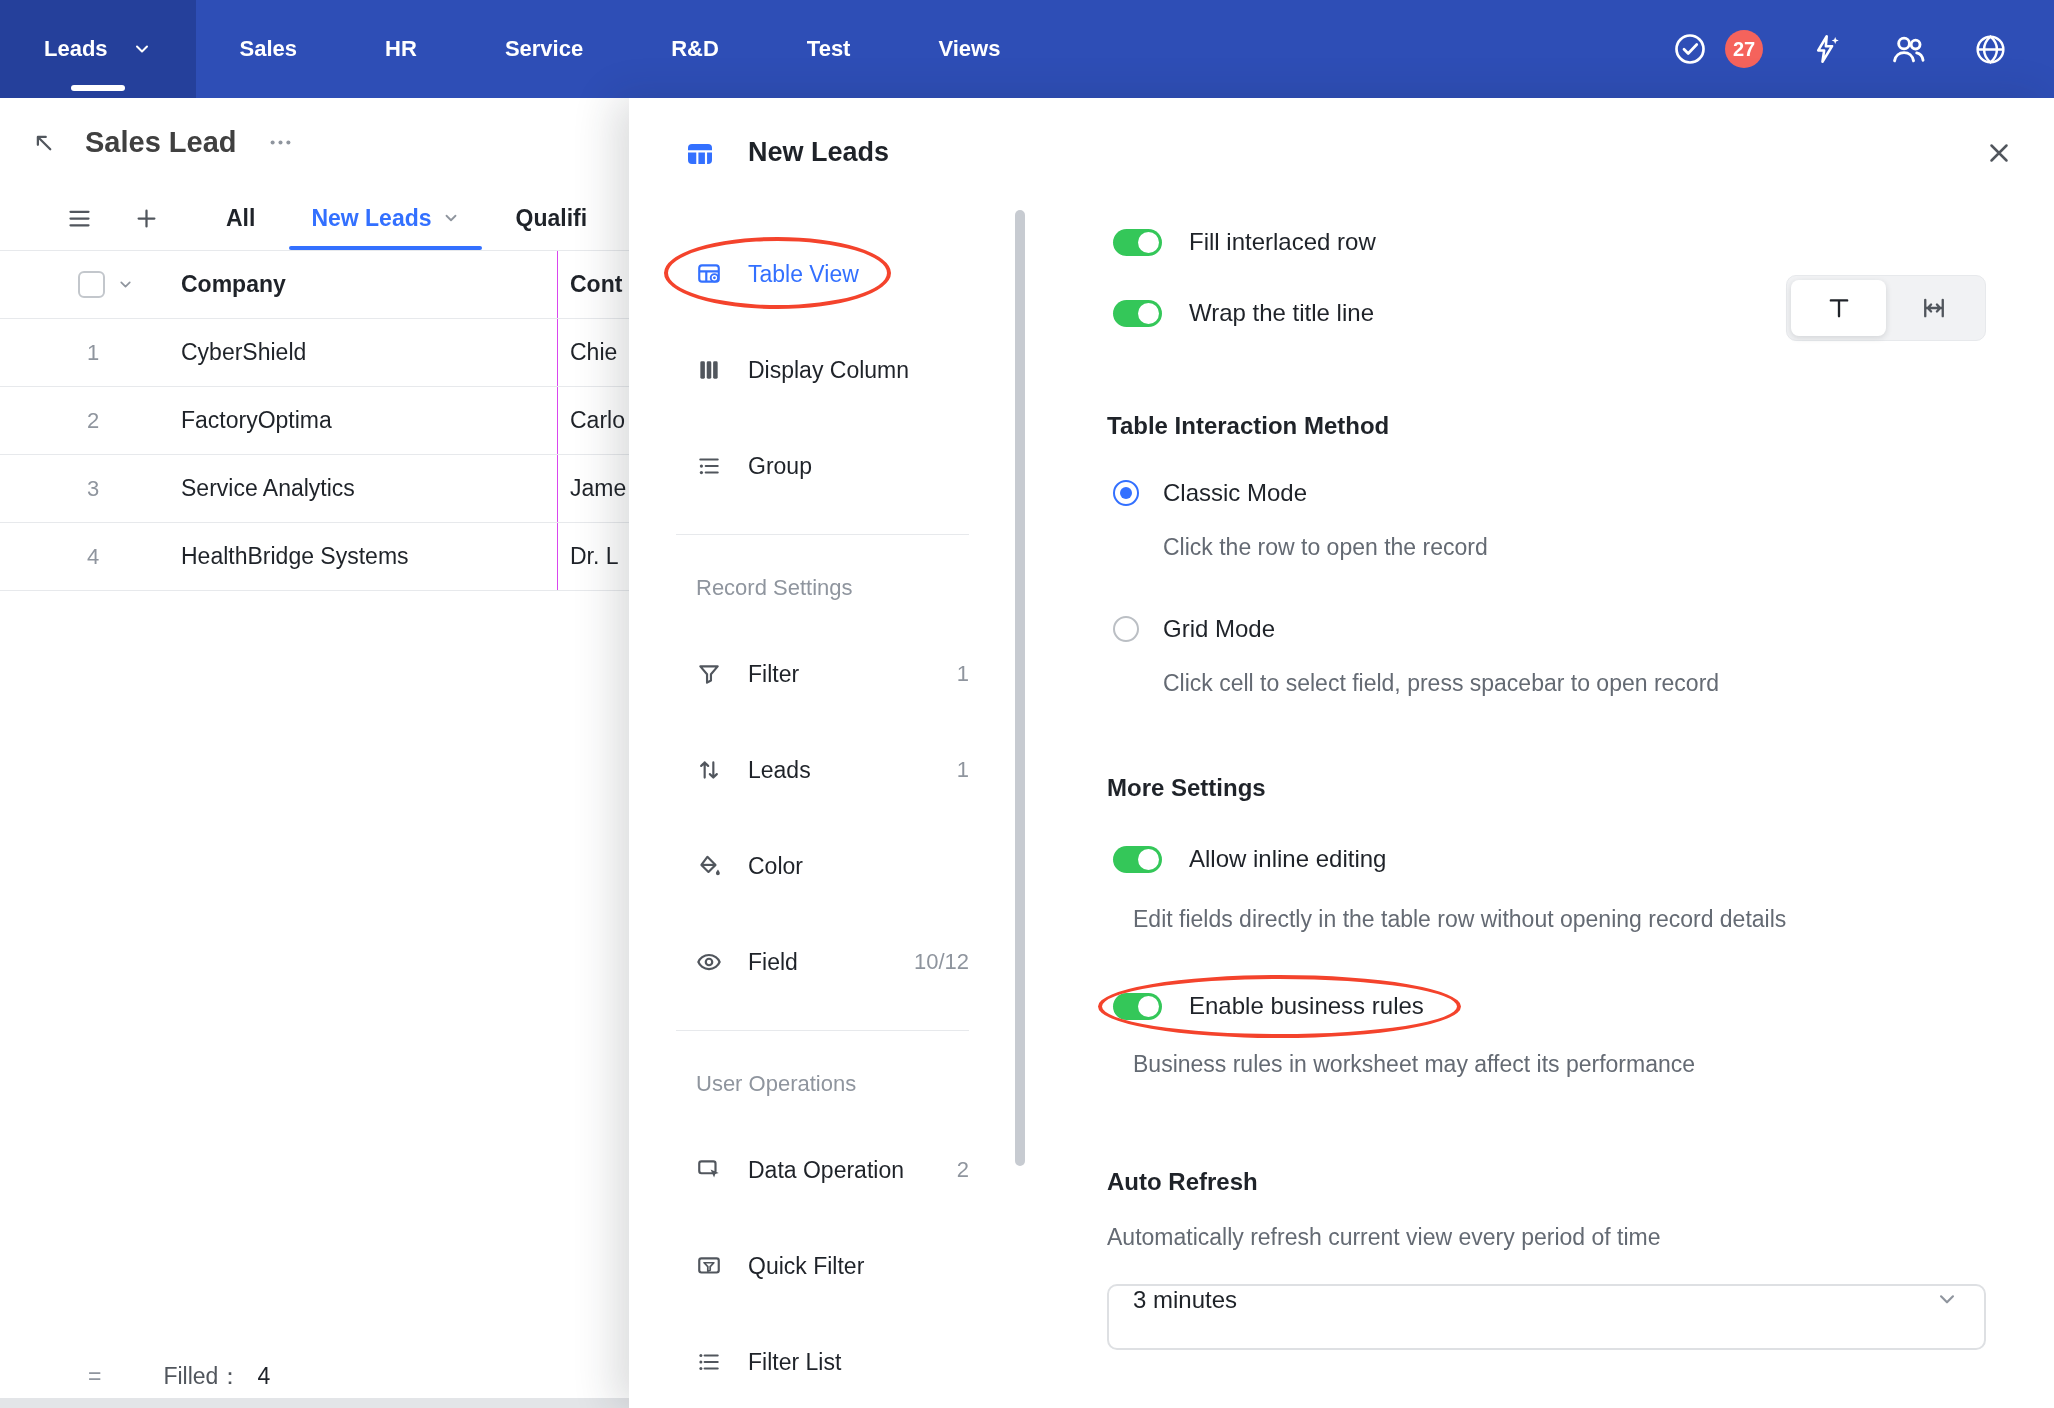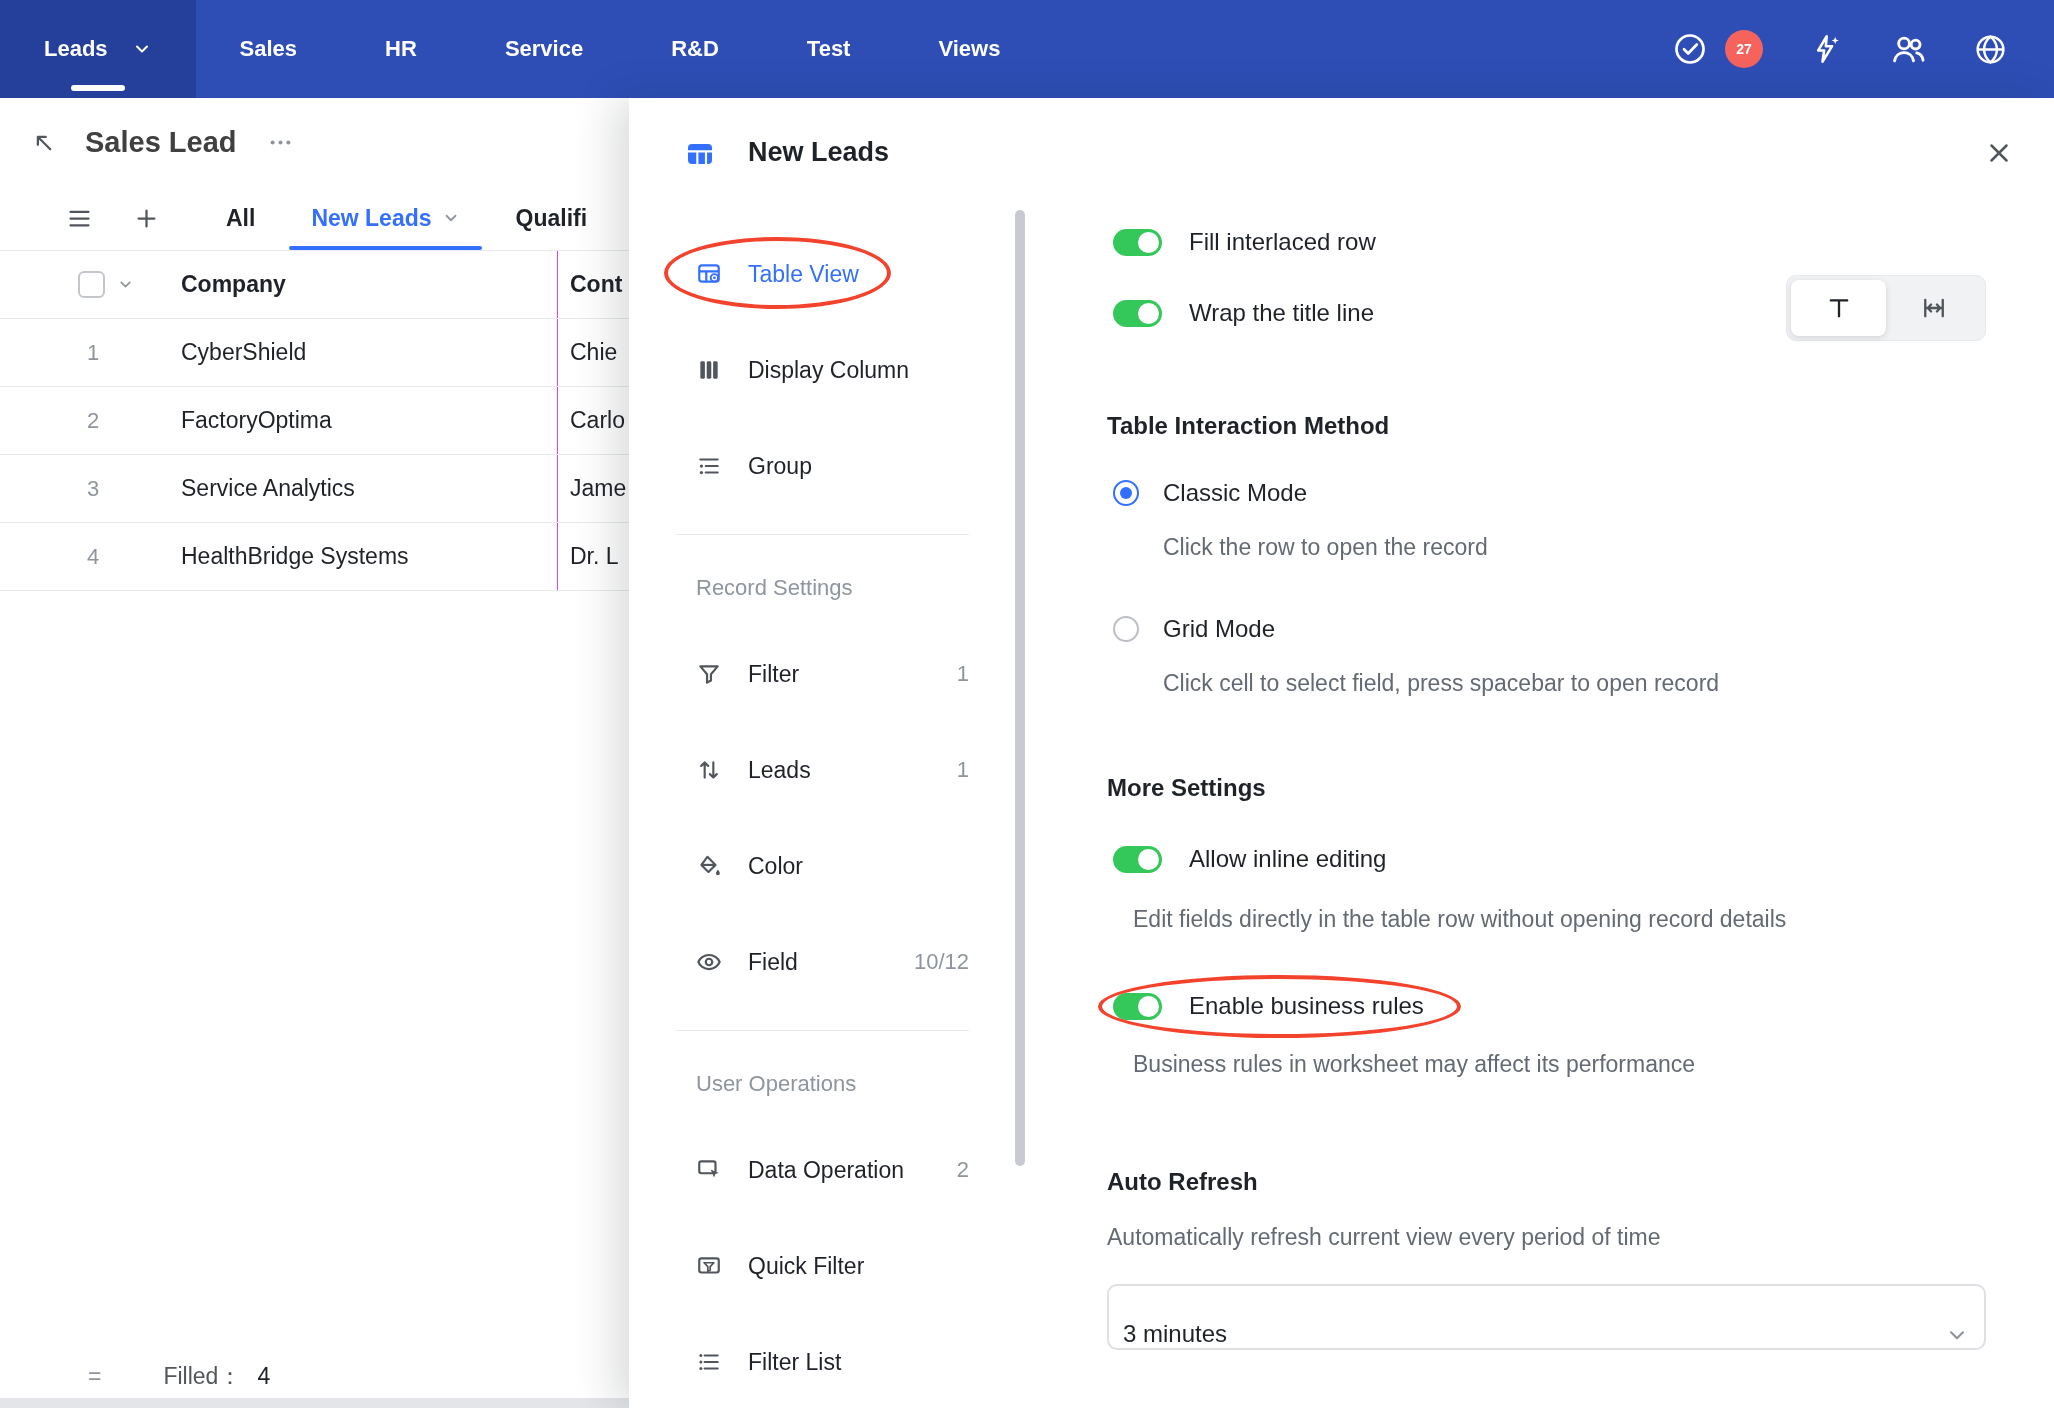--- a/index.html
+++ b/index.html
@@ -11,21 +11,21 @@
   .topnav{position:absolute;top:0;left:0;width:100%;height:98px;background:#2e4eb6;
           display:flex;align-items:stretch;z-index:30}
   .nav-tab{position:relative;display:flex;align-items:center;gap:24px;padding:0 44px;
            color:#fff;font-size:22px;font-weight:700;cursor:pointer;white-space:nowrap}
   .nav-tab.active{background:rgba(8,20,60,.22)}
   .tab-underline{position:absolute;left:50%;transform:translateX(-50%);bottom:7px;
                  width:54px;height:6px;border-radius:3px;background:#fff}
   .nav-right{margin-left:auto;display:flex;align-items:center;gap:46px;padding-right:46px}
   .nav-iconbtn{display:flex;align-items:center;cursor:pointer}
   .badge{min-width:38px;height:38px;padding:0 6px;border-radius:19px;background:#f5635c;color:#fff;
-         font-size:14px;font-weight:700;display:flex;align-items:center;justify-content:center;margin-left:17px}
+         font-size:20px;font-weight:700;display:flex;align-items:center;justify-content:center;margin-left:17px}
 
   
   .panel-left{position:absolute;top:98px;left:0;width:100%;height:1310px;background:#fff}
   .sheet-header{position:absolute;top:0;left:0;height:88px;display:flex;align-items:center}
   .back-arrow{margin-left:30px;display:flex;cursor:pointer}
   .sheet-title{margin-left:28px;font-size:29px;font-weight:700;color:#404040}
   .more-dots{margin-left:30px;display:flex;cursor:pointer}
   .view-tabs{position:absolute;top:88px;left:0;right:0;height:64px;display:flex;align-items:stretch}
   .vt-icon{align-self:center;display:flex;cursor:pointer}
   .vt-icon.h{margin-left:66px}
@@ -89,21 +89,21 @@
   .radio.checked{border-color:#3370ff}
   .radio.checked::after{content:"";display:block;width:12px;height:12px;margin:5px;
                         border-radius:50%;background:#3370ff}
 
   .seg{position:absolute;left:1157px;top:177px;width:200px;height:66px;background:#f1f2f4;
        border:1px solid #e7e9ec;border-radius:10px;display:flex;padding:4px}
   .seg-btn{flex:1;display:flex;align-items:center;justify-content:center;border-radius:8px;cursor:pointer}
   .seg-btn.sel{background:#fff;box-shadow:0 2px 6px rgba(31,35,41,.14)}
 
   .m-select{position:absolute;left:478px;top:1186px;width:879px;height:66px;border:2px solid #dee0e3;
-            border-radius:10px;display:flex;align-items:flex-end;padding:0 14px;font-size:24px;
+            border-radius:10px;display:flex;align-items:flex-start;padding:0 24px;font-size:24px;
             color:#1f2329;cursor:pointer;background:#fff}
   .m-select svg{margin-left:auto}
 
   
   .annot{position:absolute;border:4px solid #f4432c;border-radius:50%;z-index:60;pointer-events:none}
   .annot-1{left:664px;top:237px;width:227px;height:72px}
   .annot-2{left:1098px;top:975px;width:363px;height:63px}
 </style>
 </head>
 <body>

